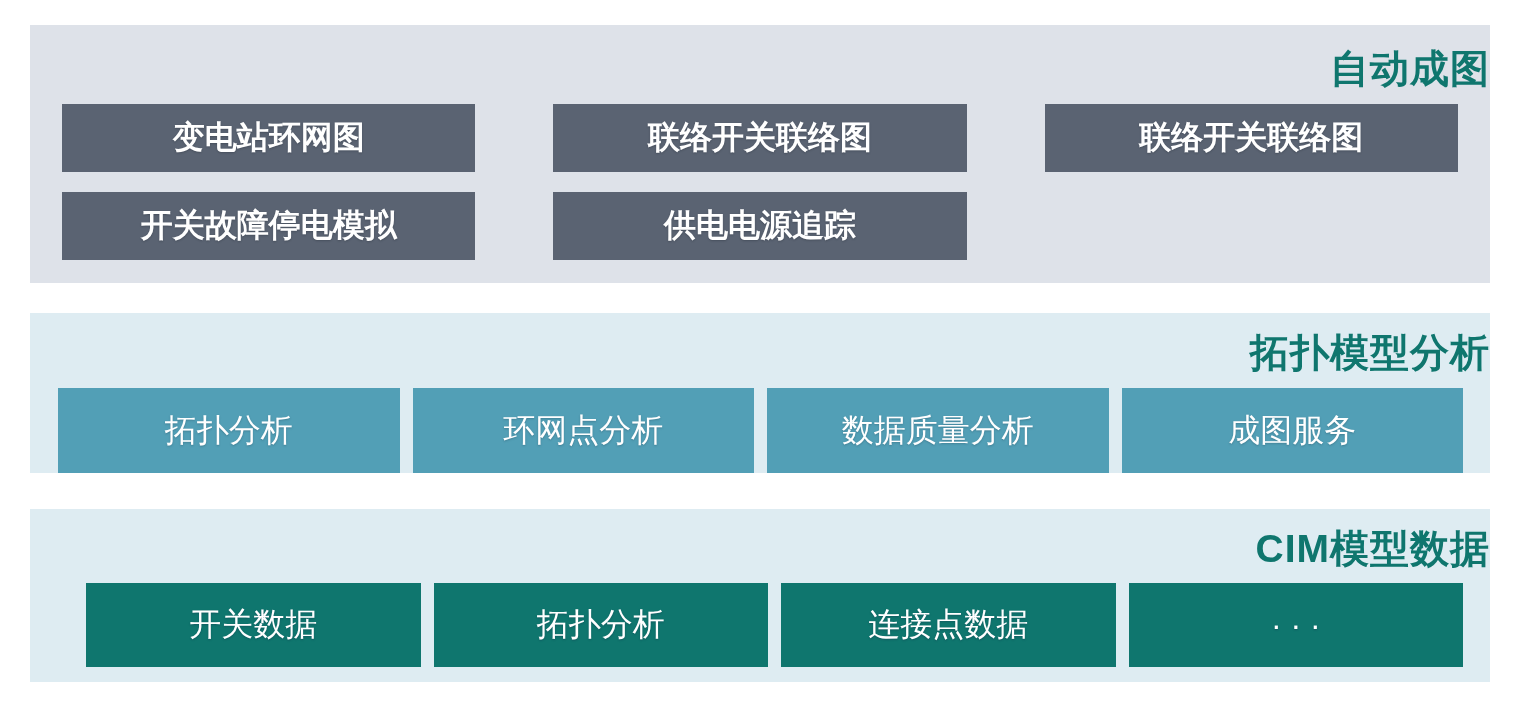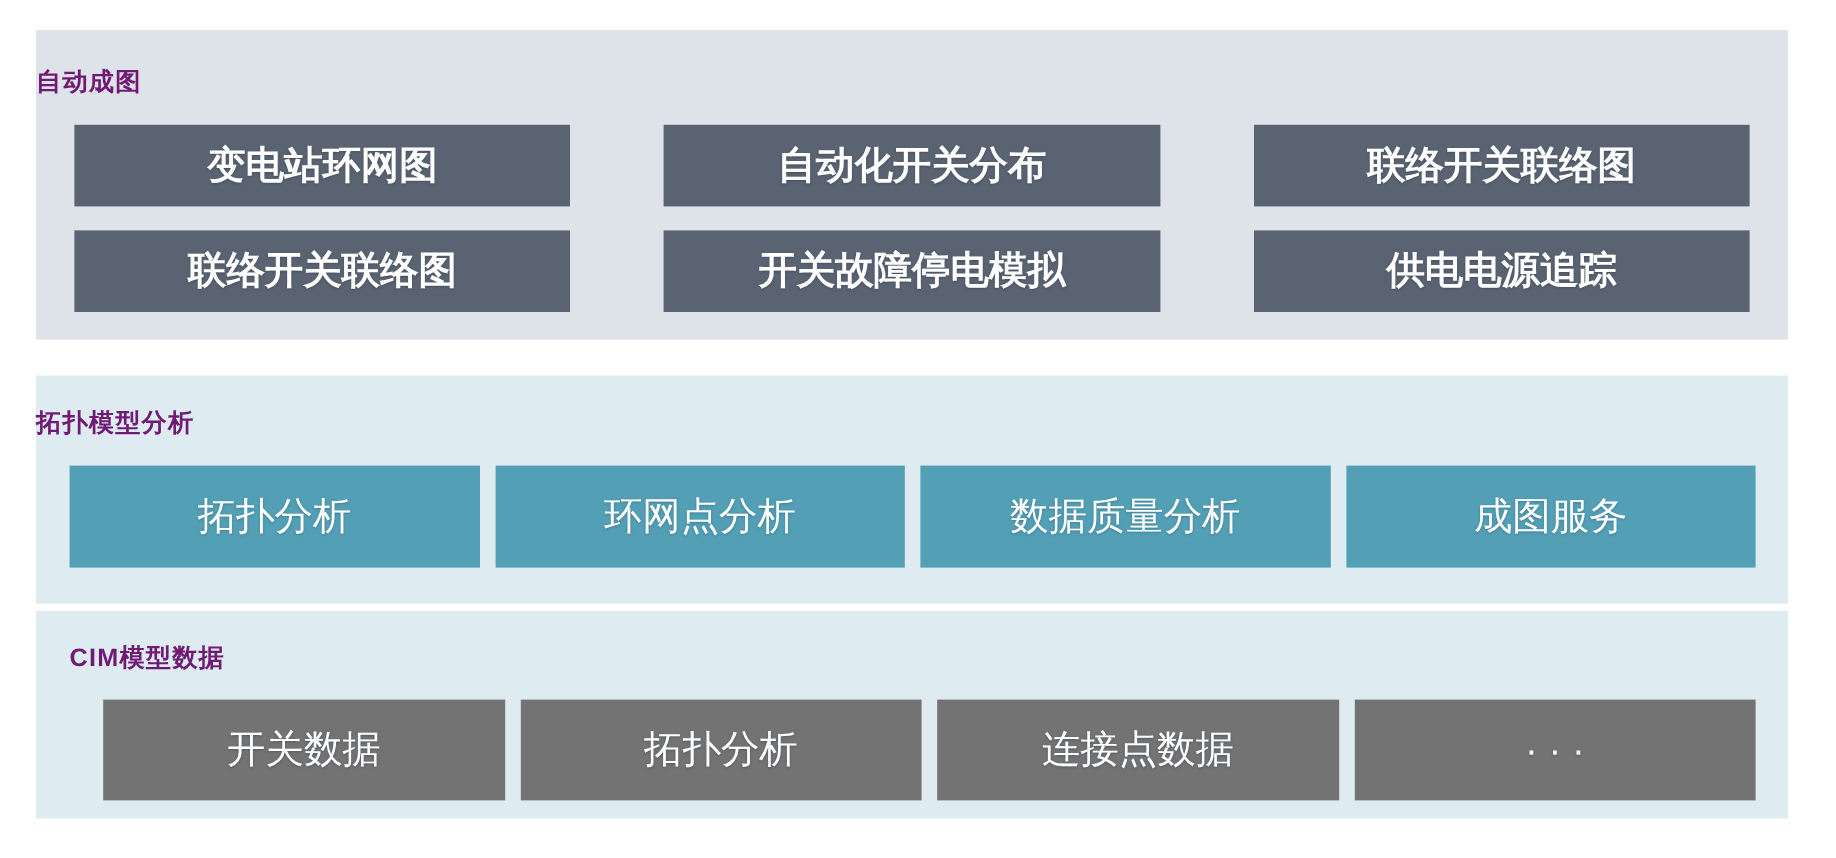--- a/index.html
+++ b/index.html
@@ -14,29 +14,29 @@
     font-family: "Liberation Sans", "DejaVu Sans", sans-serif;
     overflow: hidden;
   }
   .section {
     position: absolute;
     left: 30px;
     width: 1460px;
     box-sizing: border-box;
   }
   #layer-auto { top: 25px;  height: 258px; background: #dee2e9; }
-  #layer-topo { top: 313px; height: 190px; background: #deecf2; }
+  #layer-topo { top: 313px; height: 160px; background: #deecf2; }
   #layer-cim  { top: 509px; height: 173px; background: #deecf2; padding-left: 28px; }
 
   .section-title {
-    text-align: left;
-    font-size: 21px;
+    text-align: right;
+    font-size: 39px;
     line-height: 36px;
     font-weight: bold;
-    color: #701a75;
+    color: #0f766e;
     letter-spacing: 1px;
   }
   #layer-auto .section-title { padding-top: 26px; }
   #layer-topo .section-title { padding-top: 22px; }
   #layer-cim  .section-title { padding-top: 22px; }
 
   .grid { display: grid; }
   .grid-3 {
     grid-template-columns: repeat(3, 1fr);
     column-gap: 78px;
@@ -64,34 +64,33 @@
     font-weight: bold;
     text-shadow: 0 1px 2px rgba(30, 35, 45, 0.30);
   }
   .box-teal {
     background: #529fb6;
     height: 85px;
     font-weight: normal;
     text-shadow: 0 1px 2px rgba(35, 70, 85, 0.35);
   }
   .box-blue {
-    background: #737373;
+    background: #0f766e;
     height: 84px;
     font-weight: normal;
     text-shadow: 0 1px 2px rgba(20, 40, 70, 0.35);
   }
 </style>
 </head>
 <body>
 
 <div class="section" id="layer-auto">
   <div class="section-title">自动成图</div>
   <div class="grid grid-3">
     <div class="box box-dark">变电站环网图</div>
-    <div class="box box-dark">自动化开关分布</div>
     <div class="box box-dark">联络开关联络图</div>
     <div class="box box-dark">联络开关联络图</div>
     <div class="box box-dark">开关故障停电模拟</div>
     <div class="box box-dark">供电电源追踪</div>
   </div>
 </div>
 
 <div class="section" id="layer-topo">
   <div class="section-title">拓扑模型分析</div>
   <div class="grid grid-4">

